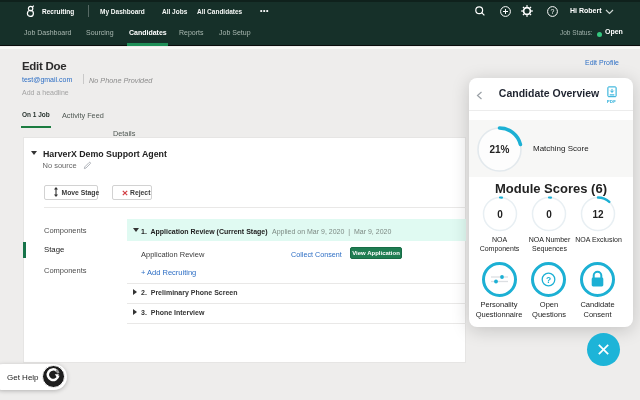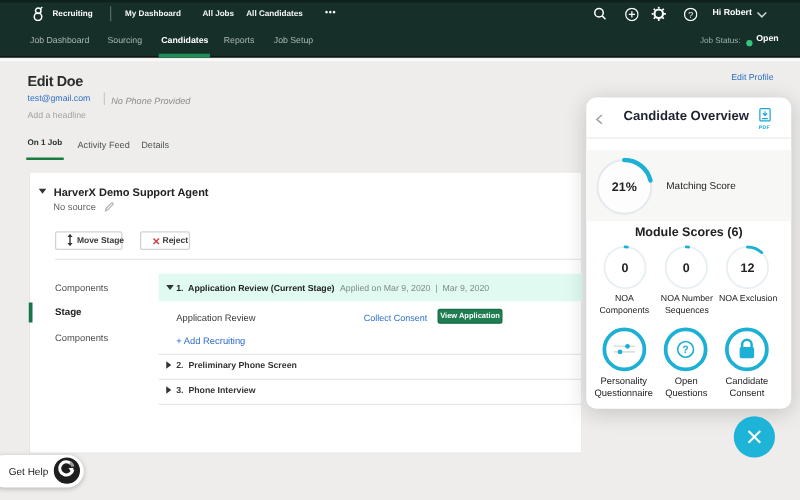--- a/index.html
+++ b/index.html
@@ -83,21 +83,21 @@
 
 <div class="abs" style="left:22px;top:60px;font-size:11.5px;font-weight:bold;color:#2b2b2b;letter-spacing:-0.3px">Edit Doe</div>
 <div class="abs" style="left:22px;top:76px;font-size:7px;color:#2e6fc5">test@gmail.com</div>
 <div class="abs" style="left:83px;top:74px;width:1px;height:10px;background:#c9c9c9"></div>
 <div class="abs" style="left:89px;top:76px;font-size:7.3px;font-style:italic;color:#8c8c8c">No Phone Provided</div>
 <div class="abs" style="left:22px;top:88.5px;font-size:7px;color:#a3a3a3">Add a headline</div>
 <div class="abs" style="left:585px;top:59px;font-size:7px;color:#2e6fc5">Edit Profile</div>
 
 <div class="abs" style="left:22px;top:111px;font-size:6.5px;color:#27332e;font-weight:bold">On 1 Job</div>
 <div class="abs" style="left:62px;top:111px;font-size:7.3px;color:#4e5752">Activity Feed</div>
-<div class="abs" style="left:113px;top:111px;font-size:7.3px;color:#4e5752">Details</div>
+<div class="abs" style="left:113px;top:129px;font-size:7.3px;color:#4e5752">Details</div>
 <div class="abs" style="left:21px;top:125.5px;width:29.5px;height:2px;background:#1b7c40"></div>
 
 <div class="abs" style="left:23px;top:137px;width:443px;height:226px;background:#fff;border:1px solid #e6e5e4"></div>
 
 <div class="abs" style="left:31px;top:151px;width:0;height:0;border-left:3.5px solid transparent;border-right:3.5px solid transparent;border-top:4.5px solid #333"></div>
 <div class="abs" style="left:43px;top:148.5px;font-size:8.8px;font-weight:bold;color:#222">HarverX Demo Support Agent</div>
 <div class="abs" style="left:42.5px;top:161px;font-size:7.5px;color:#666">No source</div>
 <div class="abs" style="left:82.5px;top:161px">
 <svg width="9" height="9" viewBox="0 0 10 10">
       <path d="M1.5 8.5 L2 6.5 L6.8 1.7 a0.9 0.9 0 0 1 1.3 0 l0 0 a0.9 0.9 0 0 1 0 1.3 L3.3 7.8 Z" fill="none" stroke="#a8adb3" stroke-width="1"></path>
@@ -119,21 +119,21 @@
  <line x1="0.8" y1="0.8" x2="5.2" y2="5.2" stroke="#d23f44" stroke-width="1.2"></line>
  <line x1="5.2" y1="0.8" x2="0.8" y2="5.2" stroke="#d23f44" stroke-width="1.2"></line>
 </svg>
 </div>
 <div class="abs" style="left:130px;top:189px;font-size:6.8px;font-weight:bold;color:#3a3a3a">Reject</div>
 
 <div class="abs" style="left:44px;top:207px;width:422px;height:1px;background:#e9e8e7"></div>
 
 <div class="abs" style="left:44px;top:226px;font-size:7.5px;color:#4e4e4e">Components</div>
 <div class="abs" style="left:23px;top:241.5px;width:3px;height:16px;background:#17744a"></div>
-<div class="abs" style="left:44px;top:245px;font-size:7.8px;color:#222;font-weight:bold">Stage</div>
+<div class="abs" style="left:44px;top:245px;font-size:7.8px;color:#222;font-weight:normal">Stage</div>
 <div class="abs" style="left:44px;top:265.5px;font-size:7.5px;color:#4e4e4e">Components</div>
 
 <div class="abs" style="left:127px;top:219px;width:339px;height:22px;background:#e0faf2"></div>
 <div class="abs" style="left:133px;top:227.5px;width:0;height:0;border-left:3.2px solid transparent;border-right:3.2px solid transparent;border-top:4.2px solid #333"></div>
 <div class="abs" style="left:141px;top:227.5px;font-size:7px;font-weight:bold;color:#222">1.&nbsp; Application Review (Current Stage)</div>
 <div class="abs" style="left:272px;top:227.5px;font-size:7px;color:#7d8a84">Applied on Mar 9, 2020&nbsp; |&nbsp; Mar 9, 2020</div>
 
 <div class="abs" style="left:141px;top:249.5px;font-size:7.5px;color:#3c3c3c">Application Review</div>
 <div class="abs" style="left:291px;top:249.5px;font-size:7.2px;color:#2e6fc5">Collect Consent</div>
 <div class="abs" style="left:350px;top:247px;width:52px;height:11.5px;background:#1f7d52;border:1px solid #186c46;border-radius:2px;color:#fff;font-size:6px;font-weight:bold;text-align:center;line-height:10px">View Application</div>
@@ -170,21 +170,21 @@
 <div class="abs" style="left:469px;top:120px;width:164px;height:57px;background:#f7f7f6"></div>
 <div class="abs" style="left:476px;top:126px">
 <svg width="47" height="47" viewBox="0 0 47 47">
  <circle cx="23.5" cy="23.5" r="21.5" fill="#fdfdfd" stroke="#e3e9ed" stroke-width="1.6"></circle>
  <circle cx="23.5" cy="23.5" r="21.5" fill="none" stroke="#1cb0d4" stroke-width="3.6" stroke-linecap="round" stroke-dasharray="28.37 135.1" transform="rotate(-90 23.5 23.5)"></circle>
  <text x="23.5" y="27" font-family="Liberation Sans, sans-serif" font-size="10" font-weight="bold" fill="#222" text-anchor="middle">21%</text>
 </svg>
 </div>
 <div class="abs" style="left:533px;top:144px;font-size:8px;font-weight:normal;color:#222">Matching Score</div>
 
-<div class="abs" style="left:469px;top:181px;width:164px;text-align:center;font-size:10px;font-weight:bold;color:#222">Module Scores (6)</div>
+<div class="abs" style="left:469px;top:181px;width:164px;text-align:center;font-size:13px;font-weight:bold;color:#222">Module Scores (6)</div>
 
 <div class="abs" style="left:481.5px;top:195.5px">
 <svg width="36" height="36" viewBox="0 0 36 36">
  <circle cx="18" cy="18" r="16.5" fill="#fff" stroke="#e8eff3" stroke-width="1.5"></circle>
  <circle cx="18" cy="18" r="16.5" fill="none" stroke="#1cb0d4" stroke-width="2.2" stroke-linecap="round" stroke-dasharray="2 101.6" transform="rotate(-90 18 18)"></circle>
  <text x="18" y="21.5" font-family="Liberation Sans, sans-serif" font-size="10" font-weight="bold" fill="#222" text-anchor="middle">0</text>
 </svg>
 </div>
 <div class="abs" style="left:531px;top:195.5px">
 <svg width="36" height="36" viewBox="0 0 36 36">

